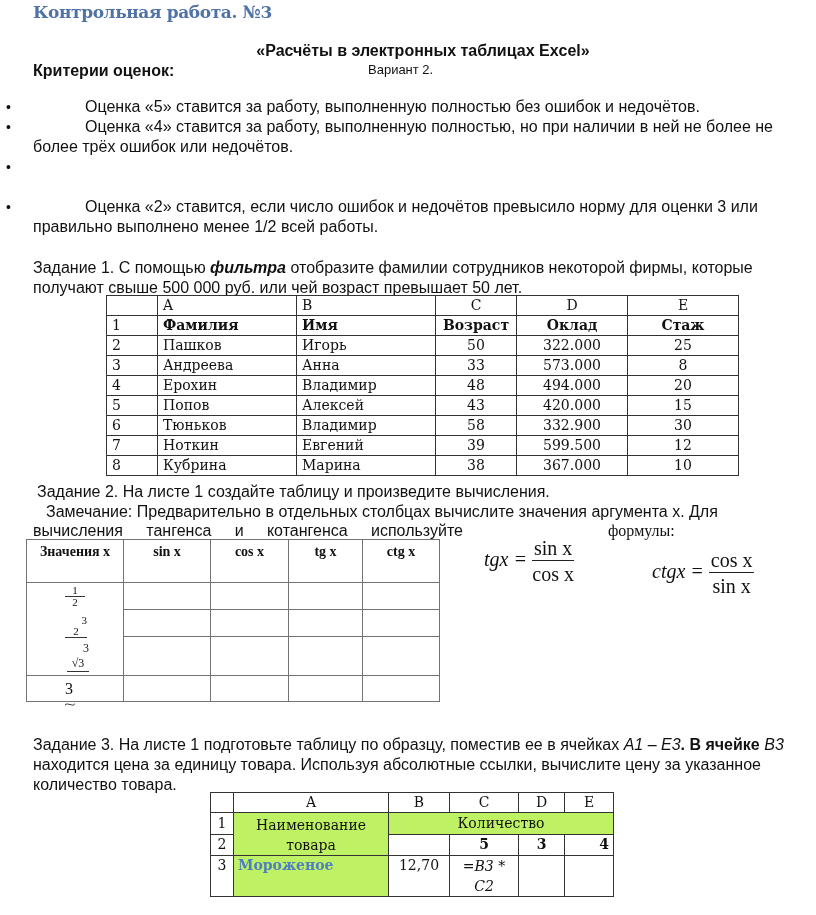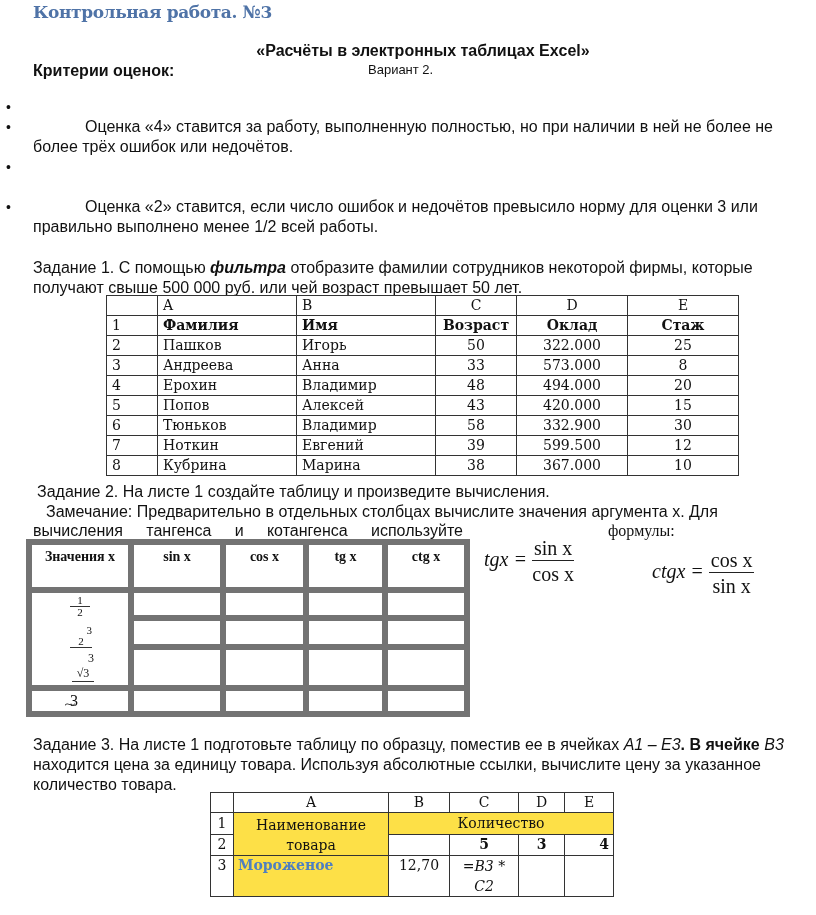--- a/index.html
+++ b/index.html
@@ -21,42 +21,42 @@
   .t1 .c-row { width:40px; }
   .t1 .c-a { width:128px; }
   .t1 .c-b { width:128px; }
   .t1 .c-c { width:70px; text-align:center; }
   .t1 .c-d { width:100px; text-align:center; }
   .t1 .c-e { width:100px; text-align:center; }
   .t1 .hdr td { text-align:center; }
   .t1 .hdr td.c-a, .t1 .hdr td.c-b { text-align:left; }
   .t1 b { font-weight:bold; }
   .t2 { left:26px; top:539px; font-family:"Liberation Serif", serif; font-size:14px; }
-  .t2 td { border:6px solid #737373; padding:0; vertical-align:top; text-align:center; }
+  .t2 td { border:1px solid #737373; padding:0; vertical-align:top; text-align:center; }
   .t2 .h td { height:40px; font-weight:bold; padding-top:2px; line-height:20px; }
   .formula { font-family:"Liberation Serif", serif; font-size:20px; }
   .frac { display:inline-block; vertical-align:middle; text-align:center; font-style:normal; }
   .frac .num { display:block; border-bottom:1px solid #222; padding:0 2px; line-height:24px; }
   .frac .den { display:block; line-height:26px; }
   .t3 { left:210px; top:792px; font-family:"DejaVu Serif", serif; font-size:14px; }
   .t3 td { border:1px solid #333; padding:0 4px; height:19px; line-height:19px; text-align:center; }
-  .cyan { background:#fde047; }
+  .cyan { background:#bef264; }
 </style>
 </head>
 <body>
 
 <div class="abs doc-title">Контрольная работа. №3</div>
 <div class="abs subtitle">«Расчёты в электронных таблицах Excel»</div>
 <div class="abs criteria">Критерии оценок:</div>
 <div class="abs variant">Вариант 2.</div>
 
 <div class="abs bullets">
   <div class="bullet-item" style="height:20px;">
     <span class="bullet-dot">•</span>
-    <span class="indent"></span>
+    <span class="indent"></span><span>Оценка «5» ставится за работу, выполненную полностью без ошибок и недочётов.</span>
   </div>
   <div class="bullet-item" style="height:40px;">
     <span class="bullet-dot">•</span>
     <span class="indent"></span><span>Оценка «4» ставится за работу, выполненную полностью, но при наличии в ней не более не более трёх ошибок или недочётов.</span>
   </div>
   <div class="bullet-item" style="height:40px;">
     <span class="bullet-dot">•</span>
     <span class="indent"></span>
   </div>
   <div class="bullet-item" style="height:40px;">

